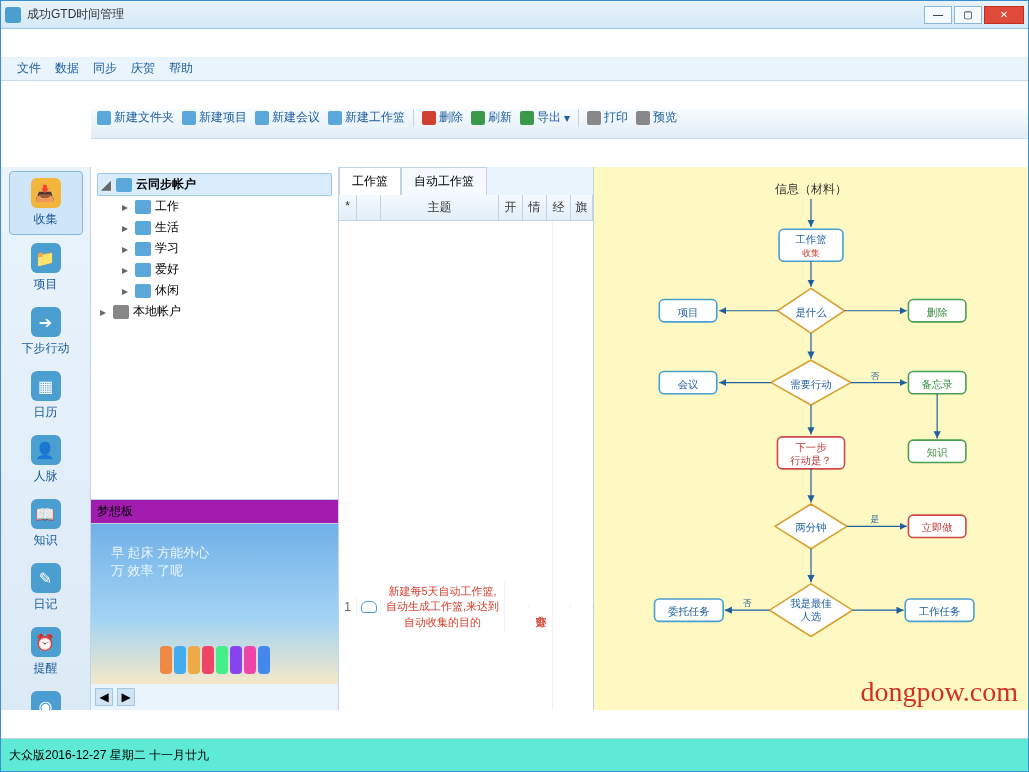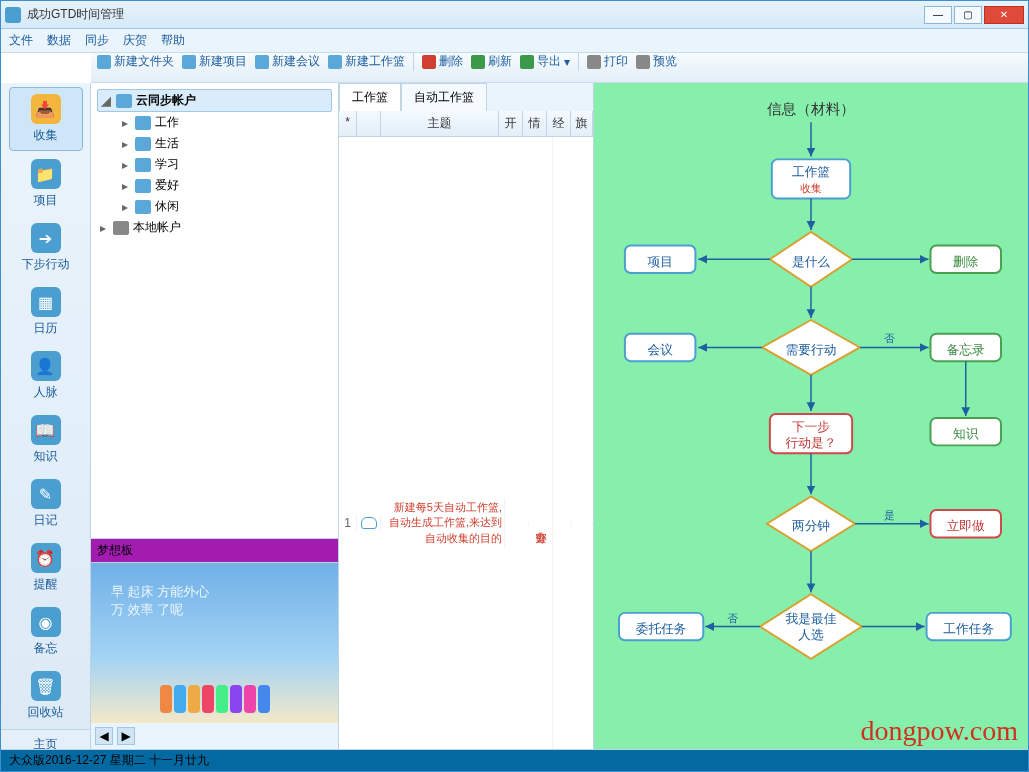--- a/index.html
+++ b/index.html
@@ -1,24 +1,24 @@
 <!DOCTYPE html>
 <html><head>
 <meta charset="utf-8">
 <style>
 * { box-sizing: border-box; margin: 0; padding: 0; font-family: "Microsoft YaHei", sans-serif; }
 body { width: 1029px; height: 772px; overflow: hidden; background: #fff; }
-.window { width: 100%; height: 100%; border: 1px solid #3b8ed0; display: flex; flex-direction: column; }
+.window { width: 100%; height: 100%; border: 1px solid #3b8ed0; display: flex; flex-direction: column; gap: 28px; }
 .titlebar { height: 28px; background: linear-gradient(#e8f3fb, #d5e9f8); display: flex; align-items: center; padding: 0 4px; border-bottom: 1px solid #a0c8e6; }
 .titlebar .app-icon { width: 16px; height: 16px; background: #4a9ed0; border-radius: 3px; margin-right: 6px; }
 .titlebar .title { font-size: 12px; color: #333; flex: 1; }
 .win-controls { display: flex; gap: 2px; }
 .win-btn { width: 28px; height: 18px; border: 1px solid #8bb8d8; background: #f4faff; display: flex; align-items: center; justify-content: center; font-size: 10px; cursor: pointer; }
 .win-btn.close { background: #e04a3a; color: #fff; border-color: #c03020; width: 40px; }
-.menubar { height: 24px; background: #eaf4fc; display: flex; align-items: center; padding: 0 8px; gap: 14px; border-bottom: 1px solid #c8dcec; font-size: 12px; color: #2060a0; }
+.menubar { height: 24px; background: #eaf4fc; display: flex; align-items: center; padding: 0 16px; gap: 14px; border-bottom: 1px solid #c8dcec; font-size: 12px; color: #2060a0; }
 .menubar span { cursor: pointer; }
 .toolbar { height: 30px; background: linear-gradient(#f6fbfe, #e3eef8); display: flex; align-items: flex-start; padding: 0 6px; gap: 8px; border-bottom: 1px solid #c8dcec; font-size: 12px; color: #2060a0; margin-left: 90px; }
 .toolbar .tb-item { display: flex; align-items: center; gap: 3px; cursor: pointer; }
 .tb-icon { width: 14px; height: 14px; display: inline-block; border-radius: 2px; }
 .tb-sep { width: 1px; height: 18px; background: #c0d4e4; }
 .body-row { flex: 1; display: flex; overflow: hidden; }
 .sidebar { width: 90px; background: linear-gradient(#eaf4fc, #dceaf6); border-right: 1px solid #c0d4e4; display: flex; flex-direction: column; align-items: center; padding-top: 4px; }
 .sb-item { width: 74px; display: flex; flex-direction: column; align-items: center; padding: 6px 0; font-size: 12px; color: #1a5a9a; cursor: pointer; border-radius: 4px; margin-bottom: 2px; }
 .sb-item.active { background: #cfe6f8; border: 1px solid #8bb8d8; }
 .sb-item.home { margin-top: auto; background: #e4eff9; border-top: 1px solid #c0d4e4; width: 100%; border-radius: 0; }
@@ -42,30 +42,30 @@
 .center-panel { width: 255px; border-right: 1px solid #c0d4e4; display: flex; flex-direction: column; }
 .tabs { display: flex; background: #eaf4fc; font-size: 12px; }
 .tab { padding: 5px 12px; border: 1px solid #c0d4e4; border-bottom: none; background: #f4faff; cursor: pointer; }
 .tab.active { background: #fff; }
 .task-table { flex: 1; overflow: auto; font-size: 12px; }
 .task-head { display: flex; background: linear-gradient(#f4faff, #e2eef8); border-bottom: 1px solid #c0d4e4; position: sticky; top: 0; }
 .task-head div { padding: 4px 2px; border-right: 1px solid #c0d4e4; text-align: center; color: #333; }
 .th-star { width: 18px; } .th-ic { width: 24px; } .th-subj { flex: 1; } .th-s { width: 24px; } .th-flag { width: 22px; }
 .task-row { display: flex; border-bottom: 1px solid #e0e8f0; min-height: 86px; align-items: center; }
 .task-row > div { border-right: 1px solid #eef3f8; height: 100%; display: flex; align-items: center; justify-content: center; padding: 2px; }
-.tr-num { width: 18px; color: #666; } .tr-ic { width: 24px; } .tr-subj { flex: 1; color: #d04030; text-align: right; line-height: 1.4; font-size: 11px; }
+.tr-num { width: 18px; color: #666; } .tr-ic { width: 24px; } .tr-subj { flex: 1; color: #d04030; text-align: center; line-height: 1.4; font-size: 11px; }
 .tr-date { width: 24px; color: #d04030; font-size: 10px; line-height: 1.2; text-align: center; }
 .tr-ctx { width: 24px; color: #d04030; font-size: 11px; writing-mode: vertical-rl; }
 .tr-pri { width: 18px; } .tr-flag { width: 22px; color: #888; }
 .cloud-ic { width: 16px; height: 12px; border: 1.5px solid #4a9ed0; border-radius: 6px 6px 3px 3px; }
-.flow-panel { flex: 1; position: relative; background: #86efac; overflow: hidden; }
+.flow-panel { flex: 1; position: relative; background: #fef9c3; overflow: hidden; }
 .flow-panel svg { width: 100%; height: 100%; }
 .flow-box { fill: #fff; stroke-width: 2; rx: 6; }
 .flow-txt { font-size: 13px; text-anchor: middle; dominant-baseline: middle; fill: #2060a0; }
-.statusbar { height: 22px; background: #0369a1; border-top: 1px solid #c0d4e4; display: flex; align-items: center; font-size: 12px; padding: 8px 8px; }
+.statusbar { height: 22px; background: #5eead4; border-top: 1px solid #c0d4e4; display: flex; align-items: center; font-size: 12px; padding: 16px 8px; }
 .watermark { position: absolute; bottom: 2px; right: 10px; font-size: 28px; color: #d03020; font-family: serif; pointer-events: none; }
 </style>
 </head>
 <body>
 
 <div class="window">
   <div class="titlebar">
     <div class="app-icon"></div>
     <div class="title">成功GTD时间管理</div>
     <div class="win-controls">

